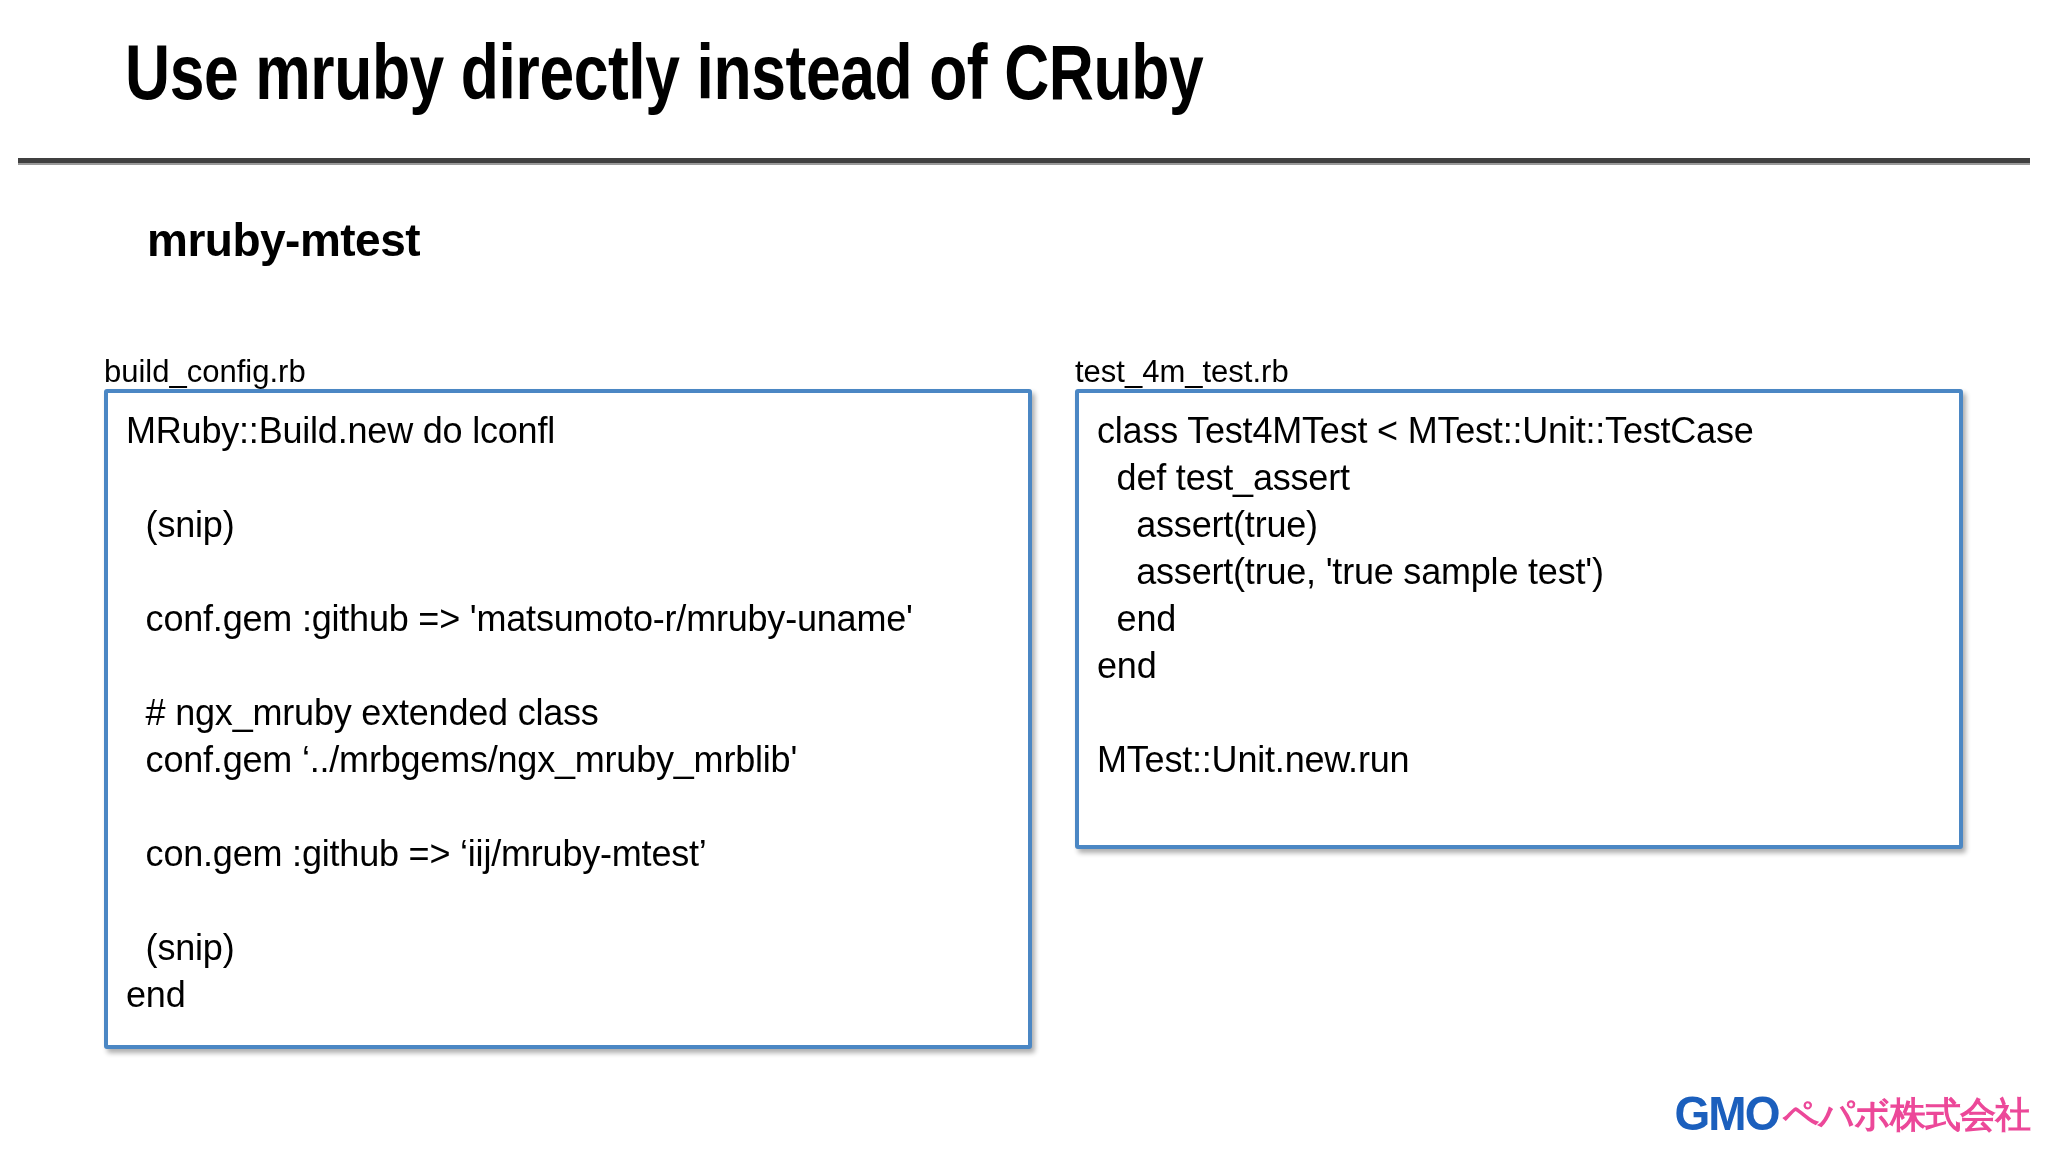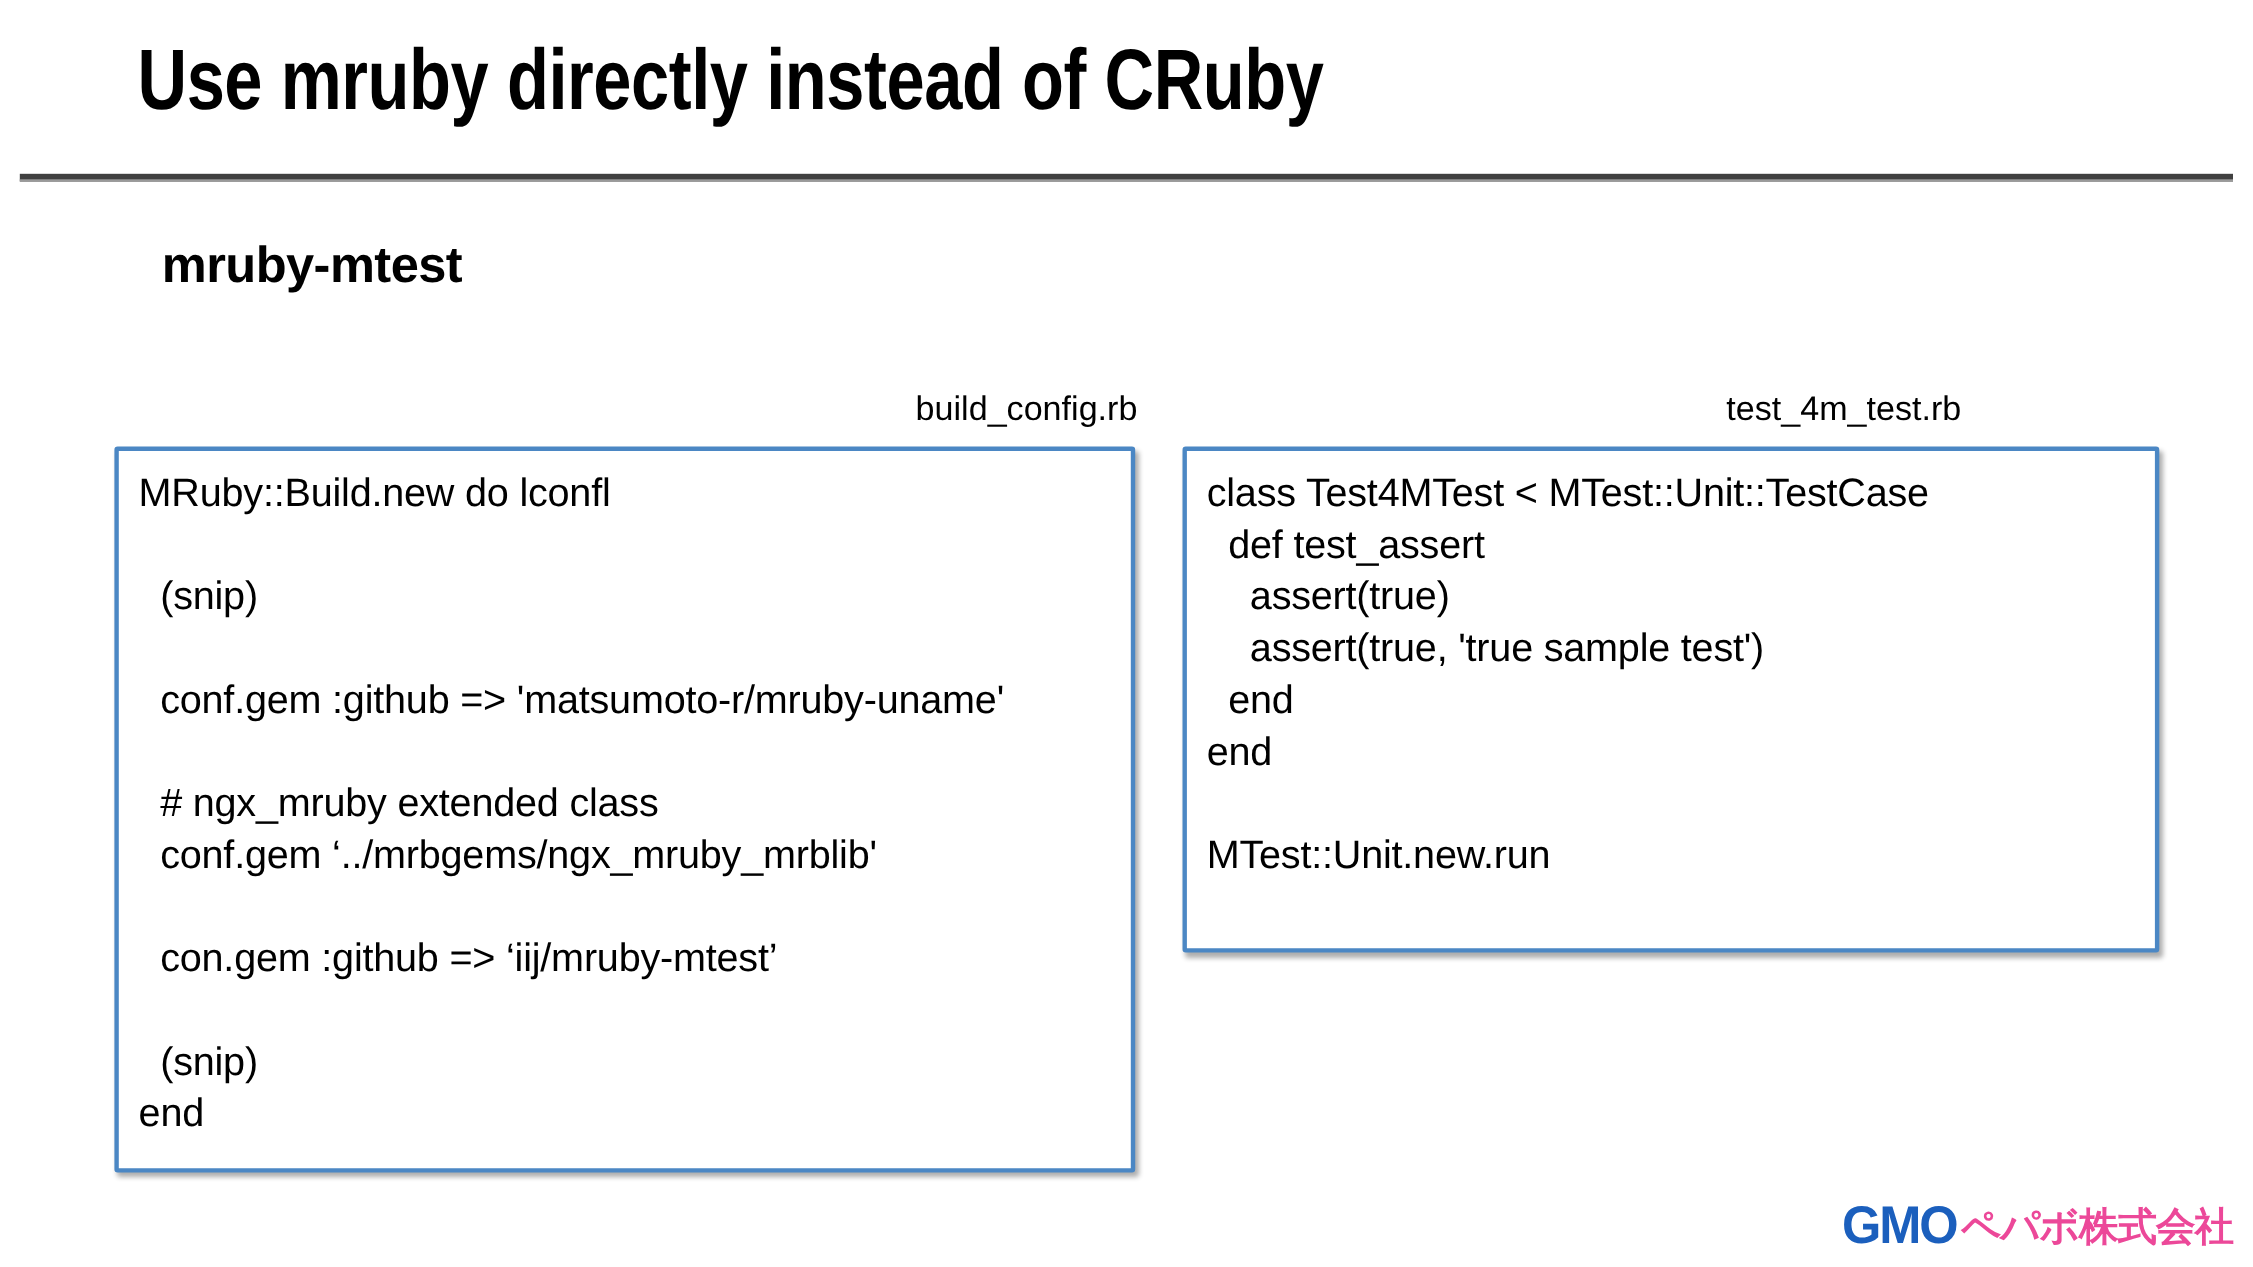--- a/index.html
+++ b/index.html
@@ -61,22 +61,20 @@
   }
   .col-left  { left: 104px;  top: 355px; width: 930px; }
   .col-right { left: 1075px; top: 355px; width: 708px; }
 
   .file-label {
     font-family: "Liberation Sans", sans-serif;
     font-size: 31px;
     line-height: 1.1;
     color: #000000;
     white-space: nowrap;
-    margin-bottom: 17px;
-    text-align: right;
   }
 
   .code-box {
     box-sizing: border-box;
     border: 4px solid #4b87c4;
     border-radius: 3px;
     background: #ffffff;
     box-shadow: 3px 4px 5px rgba(0,0,0,0.32);
     padding: 14px 18px 16px 18px;
   }

